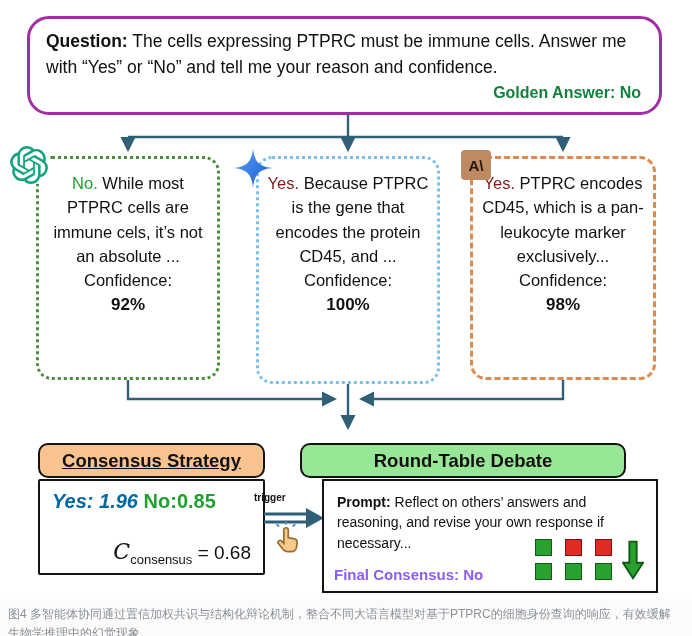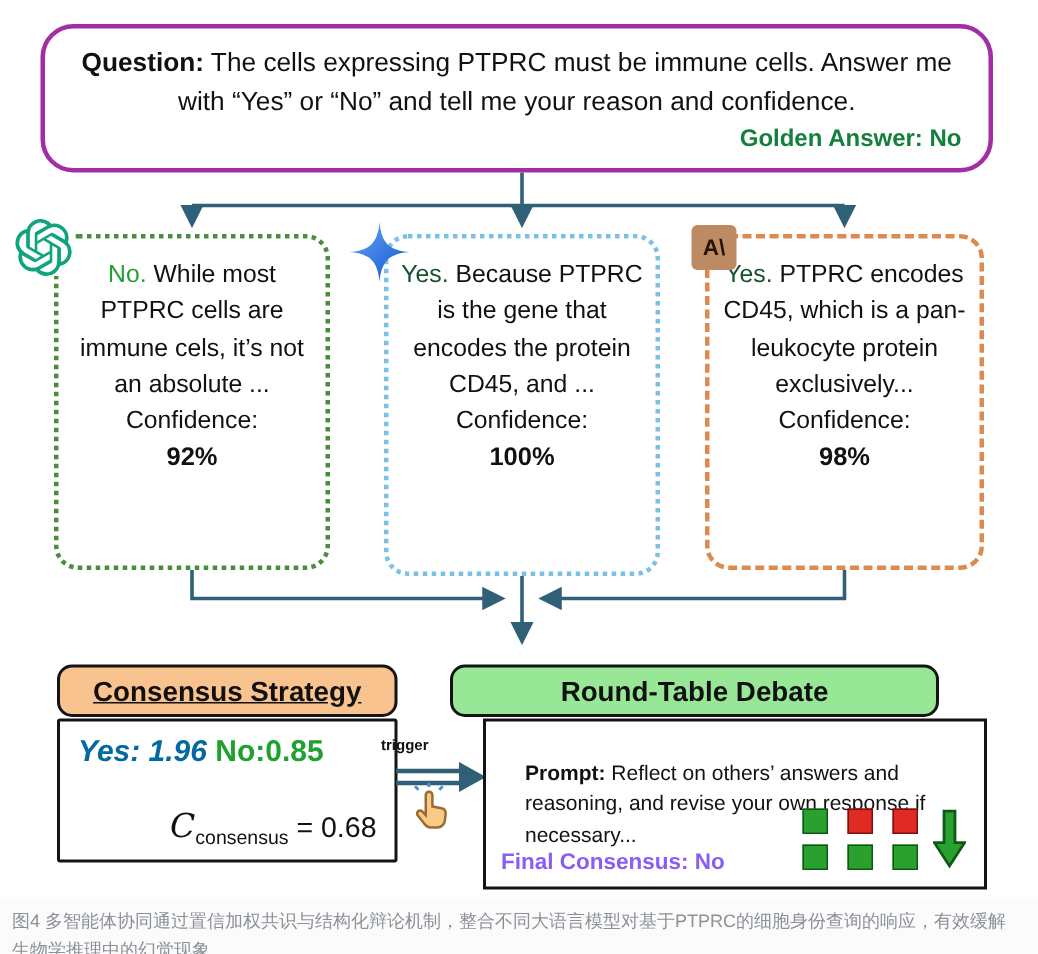--- a/index.html
+++ b/index.html
@@ -3,32 +3,32 @@
 <meta charset="utf-8">
 <style>
   html,body{margin:0;padding:0;background:#fff;}
   .fig{position:relative;width:692px;height:636px;background:#fff;overflow:hidden;
        font-family:"Liberation Sans","DejaVu Sans",sans-serif;color:#111;}
   .fig svg.overlay{position:absolute;left:0;top:0;z-index:1;pointer-events:none;}
 
   
   .question-box{position:absolute;left:27px;top:16px;width:635px;height:99px;box-sizing:border-box;
     border:3.5px solid #A32DA5;border-radius:22px;background:#fff;z-index:2;
-    padding:9px 16px 6px 16px;font-size:17.5px;line-height:1.5;text-align:center;}
+    padding:9px 16px 6px 16px;font-size:17.5px;line-height:1.5;}
   .question-box b{font-weight:700;}
   .golden{position:absolute;right:18px;bottom:7px;color:#15803d;font-size:16px;font-weight:600;}
 
   
   .agent{position:absolute;box-sizing:border-box;background:#fff;z-index:2;text-align:center;
     font-size:16.5px;line-height:1.47;padding:12px 8px 8px 8px;border-radius:16px;}
   .agent-1{left:36px;top:156px;width:184px;height:224px;border:3px dotted #4C8C3F;}
   .agent-2{left:256px;top:156px;width:184px;height:228px;border:3px dotted #7CC0E8;}
   .agent-3{left:470px;top:156px;width:186px;height:224px;border:3px dashed #DD8A4E;}
   .v-no{color:#1FA12D;}
-  .v-yes{color:#14532d;}
+  .v-yes{color:#7f1d1d;}
   .conf-val{font-weight:700;font-size:17px;margin-top:1px;}
 
   .logo{position:absolute;z-index:3;background:#fff;}
   .logo-openai{left:10px;top:146px;width:38px;height:38px;}
   .logo-gemini{left:233px;top:148px;width:40px;height:40px;background:transparent;}
   .logo-anthropic{left:461px;top:150px;width:30px;height:30px;background:#BE8A62;border-radius:4px;
     display:flex;align-items:center;justify-content:center;font-weight:700;font-size:15px;color:#241307;}
 
   
   .cons-head{position:absolute;left:38px;top:443px;width:227px;height:35px;box-sizing:border-box;z-index:2;
@@ -47,21 +47,21 @@
   .trigger-label{position:absolute;left:254px;top:492px;z-index:2;font-weight:700;font-size:10px;}
   .trigger-arrow{position:absolute;left:262px;top:506px;z-index:2;}
   .hand{position:absolute;left:271px;top:521px;z-index:3;}
 
   
   .debate-head{position:absolute;left:300px;top:443px;width:326px;height:35px;box-sizing:border-box;z-index:2;
     background:#97E797;border:2.5px solid #141414;border-radius:10px;
     display:flex;align-items:center;justify-content:center;font-weight:700;font-size:18.5px;}
   .debate-body{position:absolute;left:322px;top:479px;width:336px;height:114px;box-sizing:border-box;z-index:2;
     background:#fff;border:2.5px solid #141414;padding:8px 10px;}
-  .prompt{font-size:14px;line-height:1.45;margin:16px;padding-right:4px;}
+  .prompt{font-size:14px;line-height:1.45;margin:3px;padding-right:4px;}
   .final{position:absolute;left:10px;bottom:8px;font-weight:700;font-size:15px;color:#8b5cf6;}
   .votes{position:absolute;right:44px;bottom:11px;display:grid;grid-template-columns:repeat(3,17px);gap:7px 13px;}
   .vote-sq{width:17px;height:17px;box-sizing:border-box;display:block;}
   .vote-red{background:#E02A24;border:1.5px solid #7A1010;}
   .vote-green{background:#2AA12E;border:1.5px solid #0E5A14;}
   .shift-arrow{position:absolute;right:12px;bottom:7px;}
 
   
   .caption{position:absolute;left:0;top:599px;width:692px;box-sizing:border-box;
     padding:6px 12px 0 8px;font-size:12px;line-height:1.55;color:#8C9196;background:#FBFBFC;}
@@ -119,21 +119,21 @@
   <div class="agent agent-2">
     <span class="v-yes">Yes.</span><span> Because PTPRC is the gene that encodes the protein CD45, and ...</span>
     <div>Confidence:</div>
     <div class="conf-val">100%</div>
   </div>
 
   <div class="logo logo-anthropic">
     <span>A\</span>
   </div>
   <div class="agent agent-3">
-    <span class="v-yes">Yes.</span><span> PTPRC encodes CD45, which is a pan-leukocyte protein exclusively...</span>
+    <span class="v-yes">Yes.</span><span> PTPRC encodes CD45, which is a pan-leukocyte marker exclusively...</span>
     <div>Confidence:</div>
     <div class="conf-val">98%</div>
   </div>
 
   <div class="cons-head">Consensus Strategy</div>
   <div class="cons-body">
     <div class="weights">
       <span class="w-yes">Yes: 1.96</span>
       <span class="w-no">No:0.85</span>
     </div>

